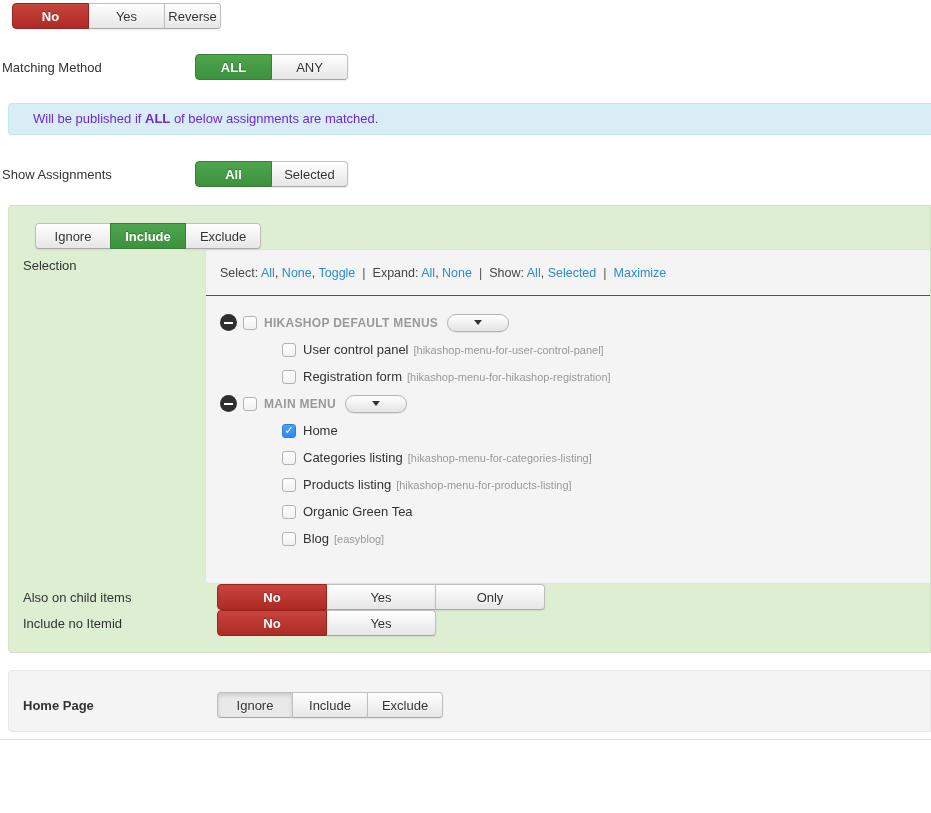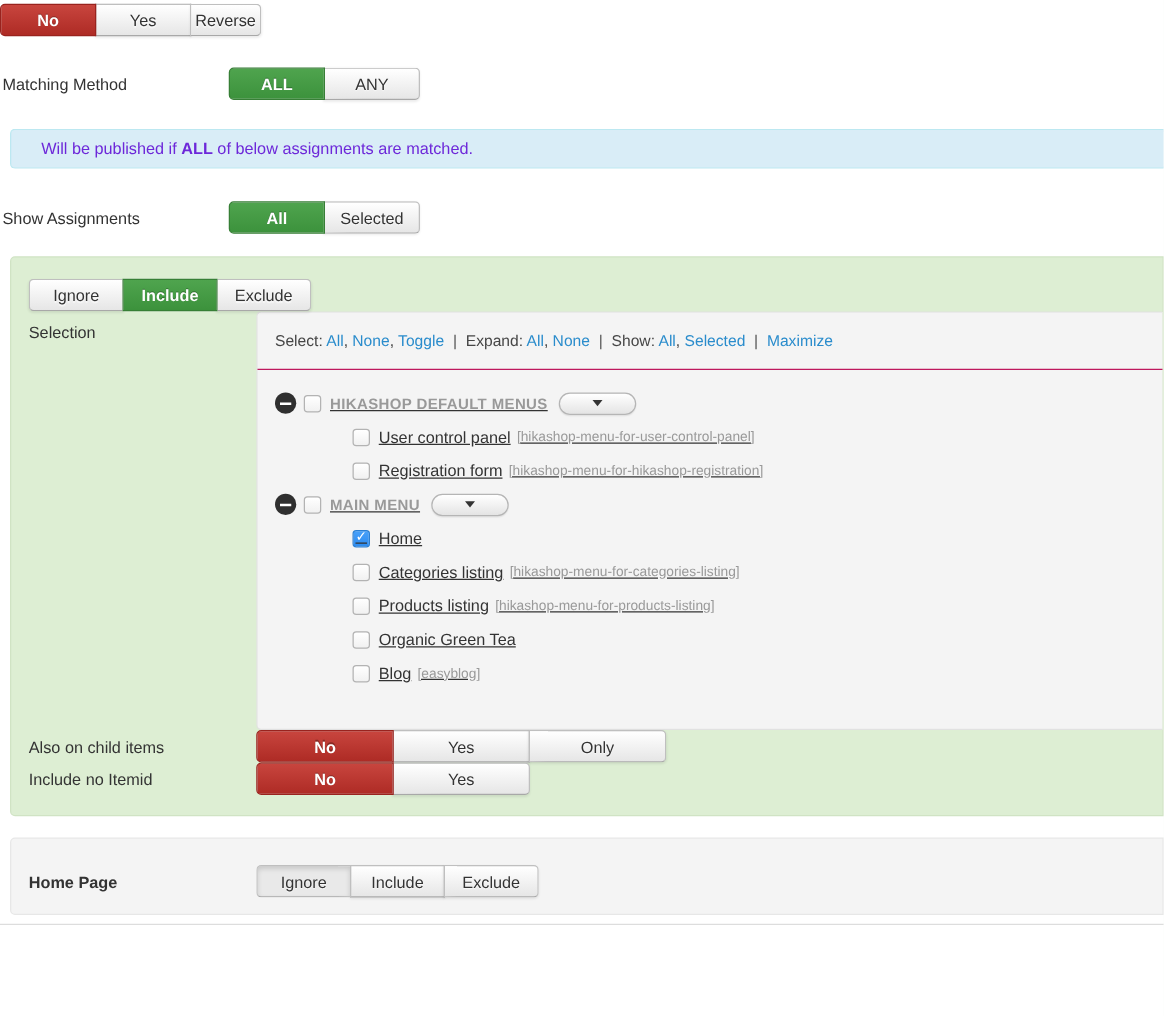--- a/index.html
+++ b/index.html
@@ -19,21 +19,21 @@
   .btn-group { display: inline-flex; }
   .btn {
     height: 26px; font-family: "Liberation Sans", sans-serif;
     font-size: 13px; color: #333; text-align: center; cursor: pointer;
     background-image: linear-gradient(to bottom, #ffffff, #e6e6e6);
     border: 1px solid #bfbfbf; border-bottom-color: #a8a8a8;
     margin-left: -1px; position: relative;
     box-shadow: inset 0 1px 0 rgba(255,255,255,.3), 0 1px 2px rgba(0,0,0,.08);
     text-shadow: 0 1px 1px rgba(255,255,255,.75);
   }
-  .btn:first-child { margin-left: 0; border-radius: 4px 0 0 4px; }
+  .btn:first-child { margin-left: 12px; border-radius: 4px 0 0 4px; }
   .btn:last-child { border-radius: 0 4px 4px 0; }
   .btn.active-danger {
     background-image: linear-gradient(to bottom, #c8453e, #ae2b25);
     border-color: #99231e; color: #fff; font-weight: bold;
     text-shadow: 0 -1px 0 rgba(0,0,0,.3);
     box-shadow: none; z-index: 2;
   }
   .btn.active-success {
     background-image: linear-gradient(to bottom, #4fa44e, #3c923c);
     border-color: #377f36; color: #fff; font-weight: bold;
@@ -82,21 +82,21 @@
     border: 1px solid #e1e1e1; border-right: none;
     border-radius: 4px 0 0 4px;
     min-height: 335px;
   }
   .sel-toolbar {
     padding: 15px 14px 14px; font-size: 12.5px; color: #464646;
     border-bottom: 1px solid #be185d; line-height: 16px;
   }
   .sel-toolbar a { color: #2a8ccc; text-decoration: none; cursor: pointer; }
   .sel-toolbar .sep { color: #555; margin: 0 7px; }
-  .tree { padding: 17px 14px 20px; text-decoration: underline; }
+  .tree { padding: 17px 14px 20px; }
   .tree-row { display: flex; align-items: center; height: 19px; margin-bottom: 8px; }
   .tree-row.child { margin-left: 62px; text-align: center; }
   .minus-icon {
     width: 17px; height: 17px; border-radius: 50%;
     background: #2f2f2f; position: relative; flex-shrink: 0;
     margin-right: 6px; cursor: pointer;
   }
   .minus-icon::after {
     content: ""; position: absolute; left: 4px; top: 7.5px;
     width: 9px; height: 2px; background: #fff;

